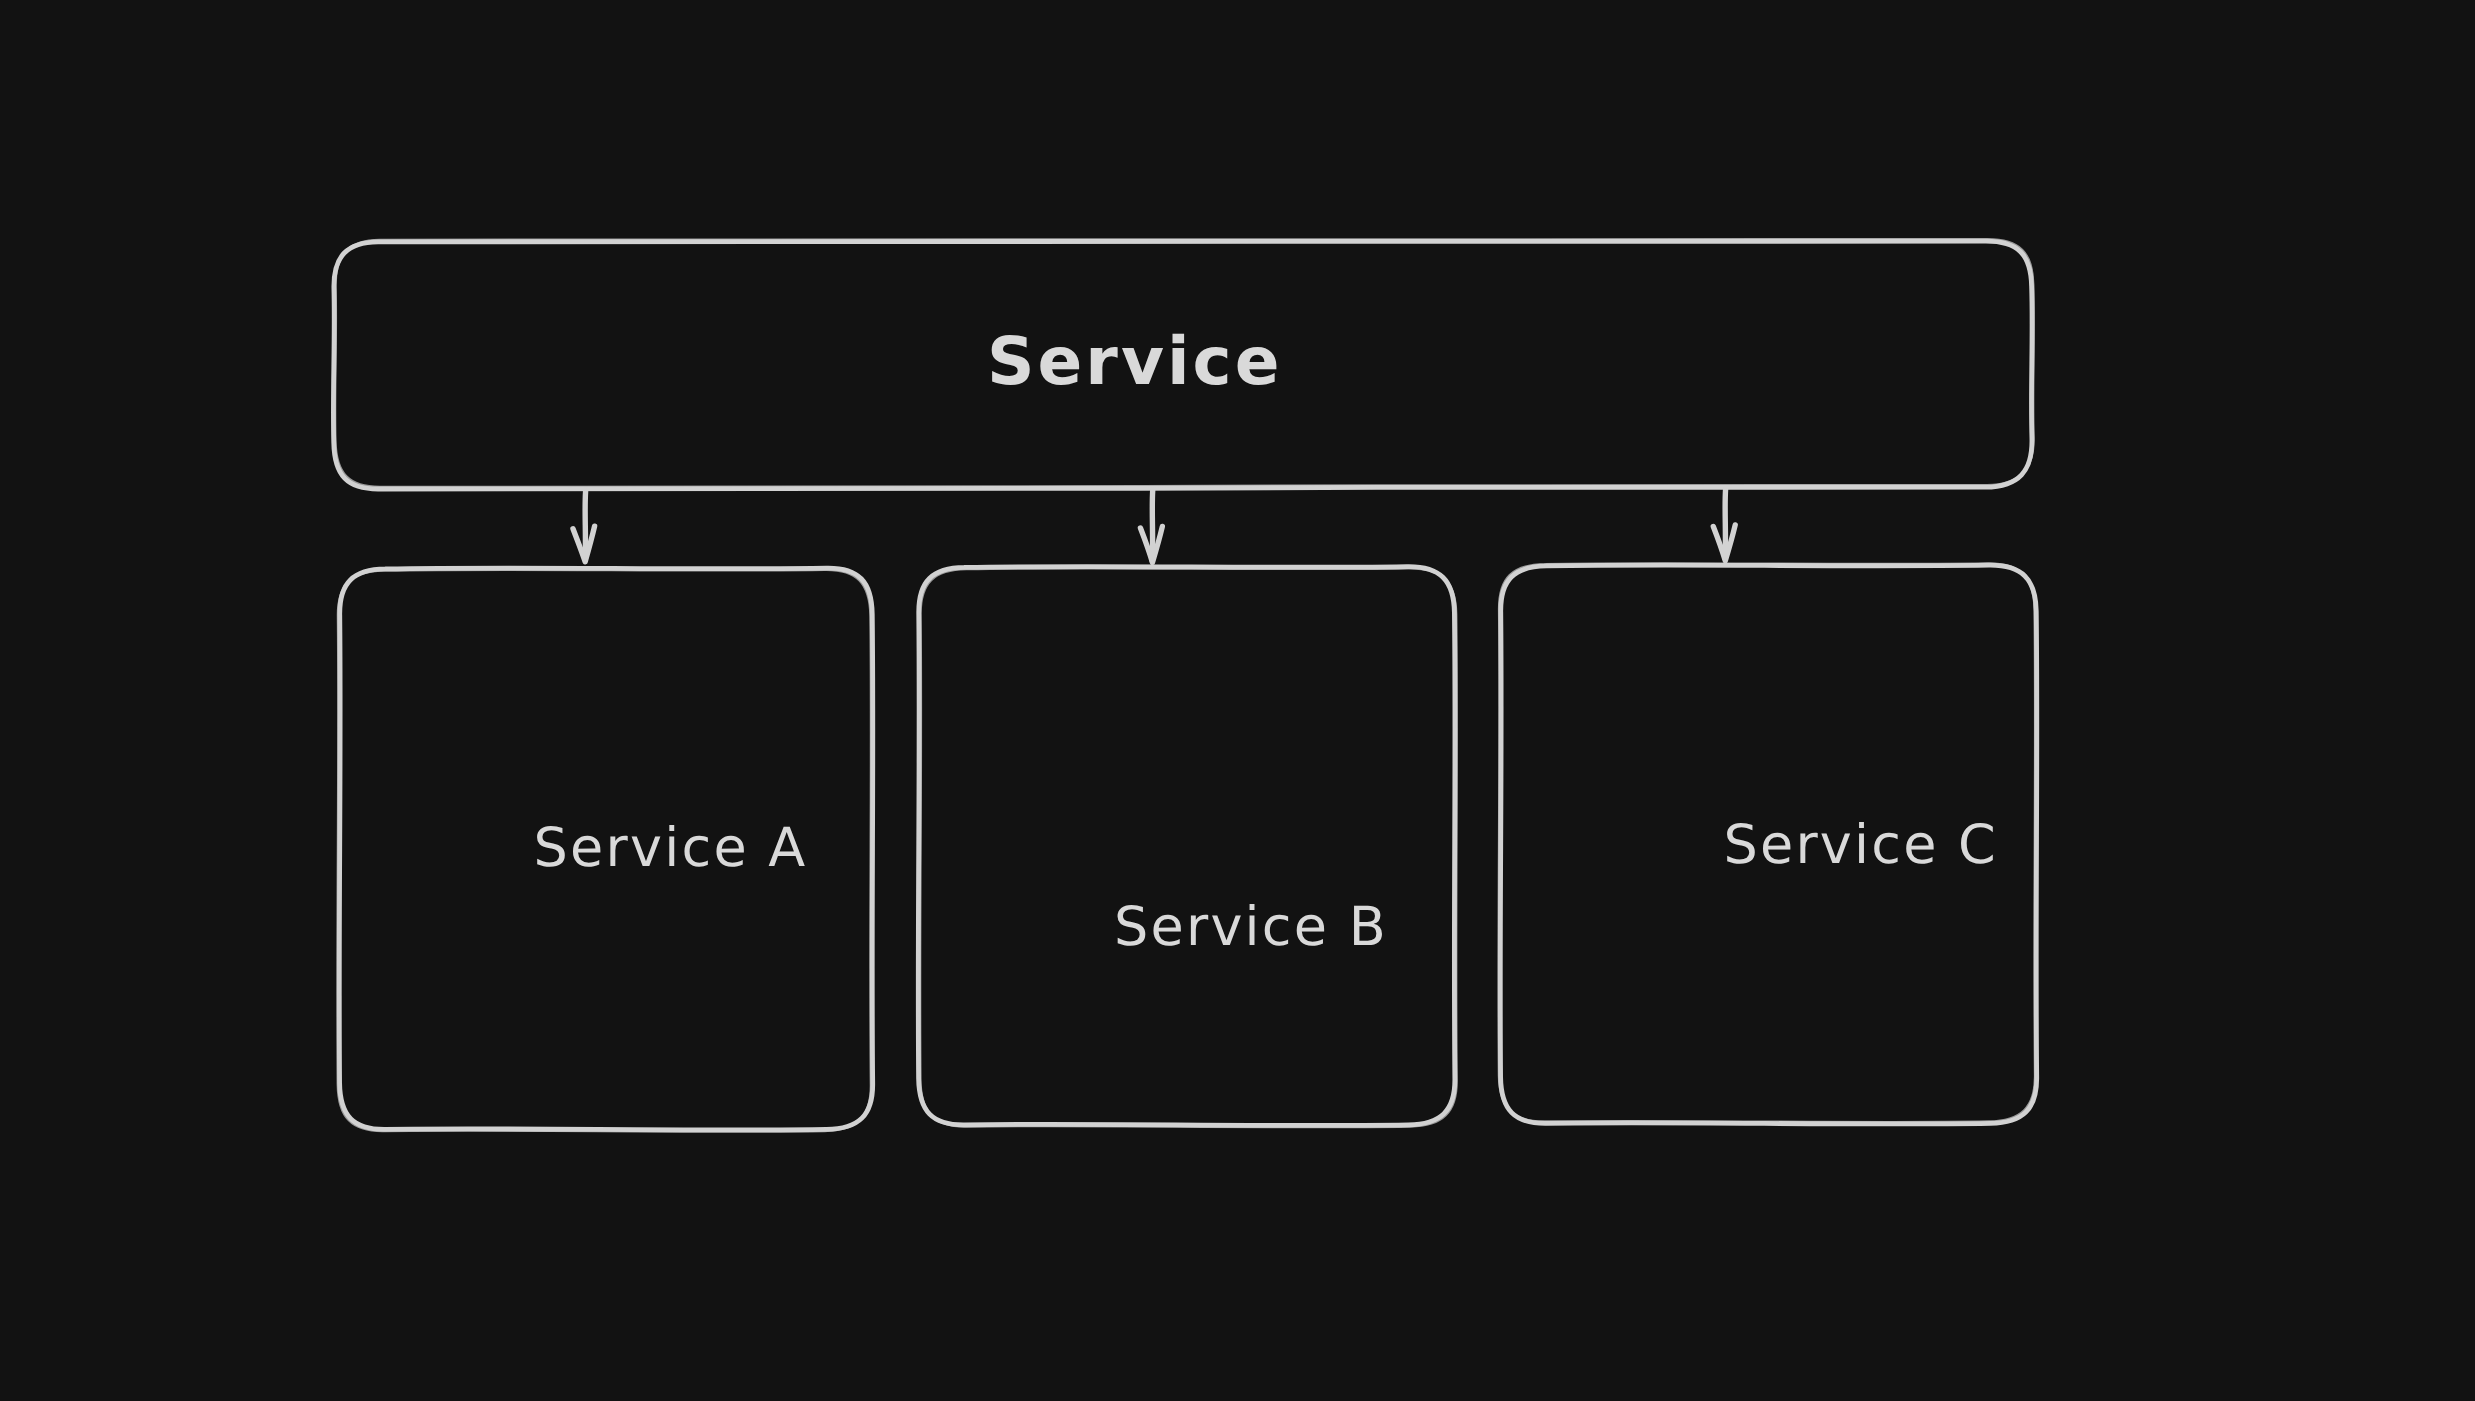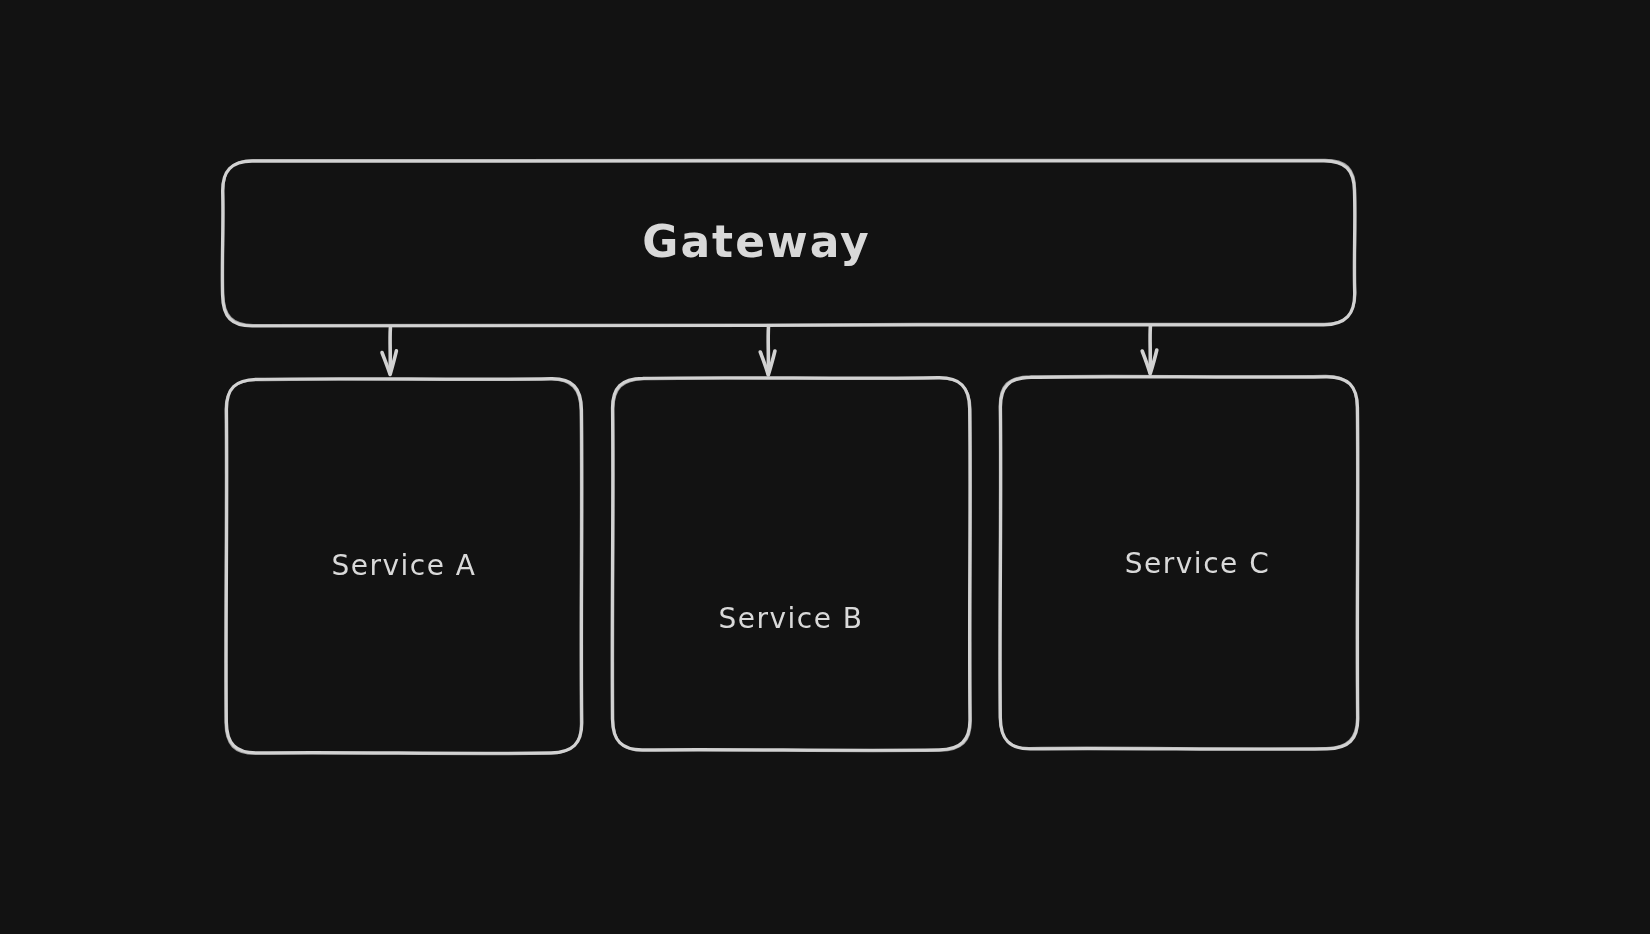--- a/index.html
+++ b/index.html
@@ -56,23 +56,24 @@
     pointer-events: none;
     white-space: nowrap;
   }
   .lbl-gateway {
     left: 190px; top: 160px; width: 1133px; height: 163px;
     font-size: 44px;
     font-weight: 700;
     letter-spacing: 2px;
   }
   .lbl-service {
-    font-size: 28px;
+    font-size: 36px;
     font-weight: 400;
     letter-spacing: 1.5px;
+    margin-left: 43px;
   }
   .lbl-a { left: 226px; top: 378px; width: 356px; height: 375px; }
   .lbl-b { left: 612px; top: 377px; width: 358px; height: 482px; }
   .lbl-c { left: 1000px; top: 376px; width: 395px; height: 374px; }
 </style>
 </head>
 <body>
 
 <div class="canvas">
 
@@ -175,21 +176,21 @@
       <path class="edge-line" d="M 768.5 326.5 C 767.6 340 768.9 356 768.2 374"></path>
       <path class="edge-line" d="M 760.3 352 C 763.4 360 766.1 367.5 768.3 375 C 770.7 367 773 359 774.9 351"></path>
     </g>
 
     <g>
       <path class="edge-line" d="M 1150.4 326 C 1149.5 339 1150.8 355 1150.1 372.5"></path>
       <path class="edge-line" d="M 1142.2 351 C 1145.3 359 1148 366.5 1150.2 373.8 C 1152.6 366 1154.9 358 1156.8 350"></path>
     </g>
   </svg>
 
-  <div class="node-label lbl-gateway">Gateway</div>
+  <div class="node-label lbl-gateway">Service</div>
 
   <div class="node-label lbl-service lbl-a">Service A</div>
 
   <div class="node-label lbl-service lbl-b">Service B</div>
 
   <div class="node-label lbl-service lbl-c">Service C</div>
 
 </div>
 
 </body></html>

